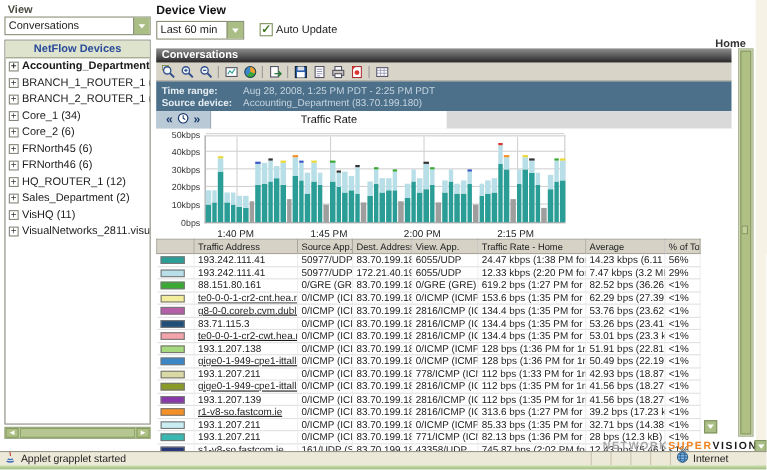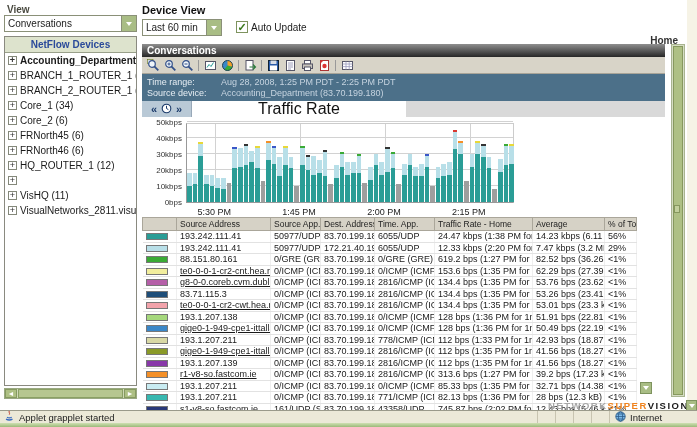--- a/index.html
+++ b/index.html
@@ -47,26 +47,26 @@
   
   #panel{position:absolute;left:142px;top:44px;width:523px}
   #panel-title{height:13px;background:linear-gradient(#8f8f8f,#262626);color:#fff;font-weight:bold;
                font-size:10px;line-height:13px;padding-left:5px}
   #toolbar{height:17px;background:#d8d4c8;border-bottom:1px solid #a8a498;display:flex;align-items:center;
            padding-left:3px;gap:1px}
   .tbtn{width:16px;height:15px;display:flex;align-items:center;justify-content:center;cursor:pointer}
   .tsep{width:1px;height:11px;background:#999;margin:0 2px}
   #infobar{height:27px;background:#4c7089;color:#c6d4e0;font-size:9px;padding:3px 0 0 5px}
   #infobar .row{display:flex;line-height:11px;white-space:nowrap}
-  #infobar .ilabel{width:74px;font-weight:normal;color:#e6edf3}
+  #infobar .ilabel{width:74px;font-weight:bold;color:#e6edf3}
   #tabsrow{height:16px;display:flex;background:#d9d9d9}
   #navbtns{width:50px;background:#b9c9d6;border-right:1px solid #98a8b8;display:flex;align-items:center;
            justify-content:center;gap:4px;color:#1a3a6a;font-weight:bold;font-size:11px}
   #navbtns span{cursor:pointer;line-height:11px}
-  .tab{display:flex;align-items:center;justify-content:center;font-size:16px;color:#111;cursor:pointer}
+  .tab{display:flex;align-items:center;justify-content:center;font-size:10px;color:#111;cursor:pointer}
   .tab.active{background:#fff;width:214px}
   .tab.inactive{flex:1;background:linear-gradient(#ececec,#cfcfcf);border-left:2px solid #fff;border-right:3px solid #b5b5b5}
 
   
   #chart{position:relative;height:98px;background:#fff}
   #plot{position:absolute;left:44px;top:6px;width:328px;height:80px;background:#fff;
         border-left:1px solid #999;border-bottom:1px solid #999;border-top:1px solid #ccc;border-right:1px solid #ccc}
   .gline-h{position:absolute;left:0;width:100%;height:1px;background:#d2d2d2}
   .gline-v{position:absolute;top:0;width:1px;height:100%;background:#d2d2d2}
   .bar-seg{position:absolute}
@@ -164,20 +164,21 @@
         <div class="tree-item">
           <span class="plusbox">+</span>
           <span>FRNorth46 (6)</span>
         </div>
         <div class="tree-item">
           <span class="plusbox">+</span>
           <span>HQ_ROUTER_1 (12)</span>
         </div>
         <div class="tree-item">
           <span class="plusbox">+</span>
+          <span>Sales_Department (2)</span>
         </div>
         <div class="tree-item">
           <span class="plusbox">+</span>
           <span>VisHQ (11)</span>
         </div>
         <div class="tree-item">
           <span class="plusbox">+</span>
           <span>VisualNetworks_2811.visualnetw</span>
         </div>
       </div>
@@ -425,21 +426,21 @@
           <div class="bar-seg" style="left: 305.379px; width: 4.65517px; bottom: 0px; height: 12.8px; background: rgb(158, 158, 158);"></div>
           <div class="bar-seg" style="left: 311.034px; width: 4.65517px; bottom: 0px; height: 30.4px; background: rgb(42, 157, 150);"></div>
           <div class="bar-seg" style="left: 311.034px; width: 4.65517px; bottom: 30.4px; height: 12.8px; background: rgb(184, 223, 232);"></div>
           <div class="bar-seg" style="left: 316.69px; width: 4.65517px; bottom: 0px; height: 36.8px; background: rgb(42, 157, 150);"></div>
           <div class="bar-seg" style="left: 316.69px; width: 4.65517px; bottom: 36.8px; height: 19.2px; background: rgb(184, 223, 232);"></div>
           <div class="bar-seg" style="left: 316.69px; width: 4.65517px; bottom: 56px; height: 2px; background: rgb(58, 170, 53);"></div>
           <div class="bar-seg" style="left: 322.345px; width: 4.65517px; bottom: 0px; height: 38.4px; background: rgb(42, 157, 150);"></div>
           <div class="bar-seg" style="left: 322.345px; width: 4.65517px; bottom: 38.4px; height: 17.6px; background: rgb(184, 223, 232);"></div>
           <div class="bar-seg" style="left: 322.345px; width: 4.65517px; bottom: 56px; height: 2px; background: rgb(232, 216, 56);"></div>
         </div>
-    <div class="xtick" style="left: 52.2759px;">5:30 PM</div>
+    <div class="xtick" style="left: 52.2759px;">1:40 PM</div>
         <div class="xtick" style="left: 137.103px;">1:45 PM</div>
         <div class="xtick" style="left: 221.931px;">2:00 PM</div>
         <div class="xtick" style="left: 306.759px;">2:15 PM</div>
         <div class="ytick" style="top: 82px;">0bps</div>
         <div class="ytick" style="top: 66px;">10kbps</div>
         <div class="ytick" style="top: 50px;">20kbps</div>
         <div class="ytick" style="top: 34px;">30kbps</div>
         <div class="ytick" style="top: 18px;">40kbps</div>
         <div class="ytick" style="top: 2px;">50kbps</div>
       </div>
@@ -450,24 +451,24 @@
           <col style="width: 50px;">
           <col style="width: 54px;">
           <col style="width: 60px;">
           <col style="width: 98px;">
           <col style="width: 72px;">
           <col style="width: 32px;">
         </colgroup>
       <thead>
           <tr id="thead-row">
             <th></th>
-            <th>Source Address</th>
+            <th>Traffic Address</th>
             <th>Source App.</th>
             <th>Dest. Address</th>
-            <th>Time. App.</th>
+            <th>View. App.</th>
             <th>Traffic Rate - Home</th>
             <th>Average</th>
             <th>% of Total</th>
           </tr>
         </thead>
       <tbody id="conv-tbody">
           <tr>
             <td><span class="swatch" style="background: rgb(42, 157, 150);"></span></td>
             <td>193.242.111.41</td>
             <td>50977/UDP</td>

